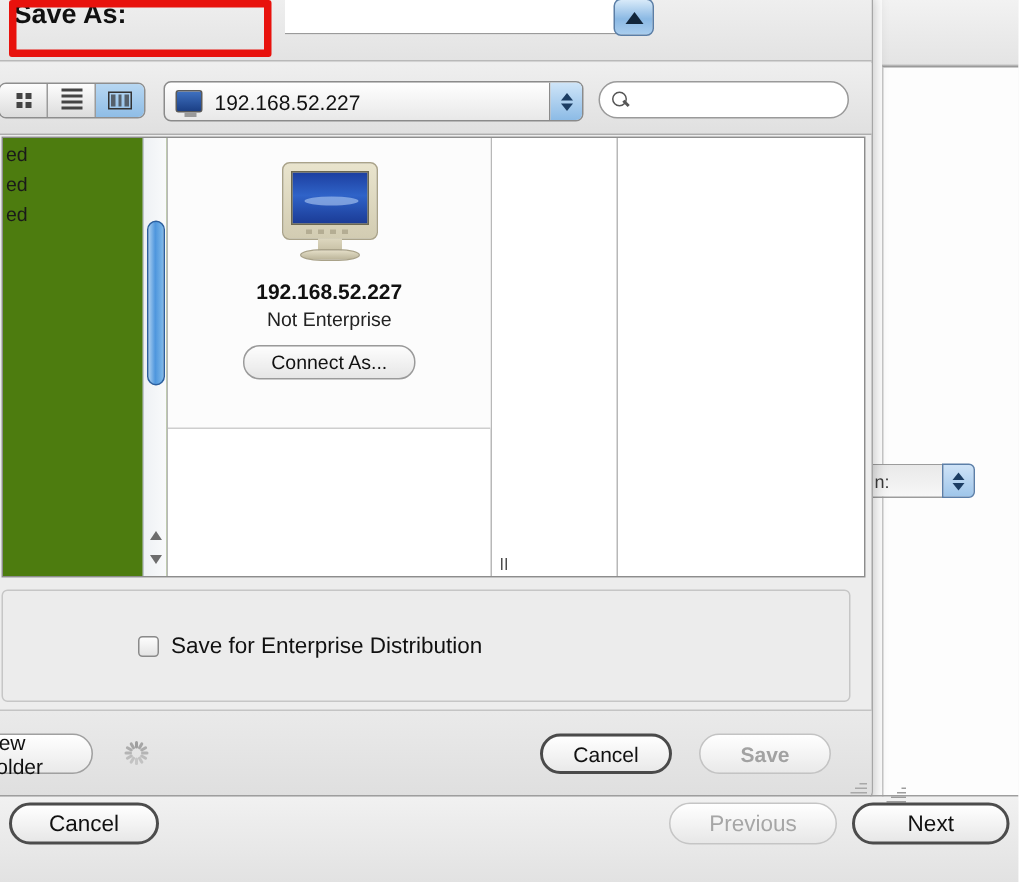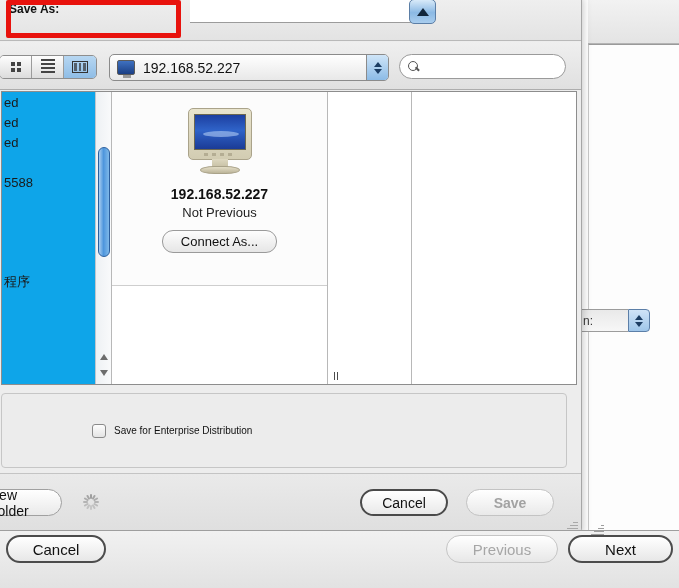--- a/index.html
+++ b/index.html
@@ -100,21 +100,21 @@
     background: linear-gradient(to bottom, #f0f0f0, #e3e3e3);
     border-bottom: 1px solid #b9b9b9;
   }
   #saveas-label-group {
     position: absolute;
     left: 14px; top: 2px;
     display: flex; align-items: center;
     height: 24px;
   }
   #saveas-label {
-    font-size: 12px;
+    font-size: 18px;
     font-weight: bold;
     color: #111;
     margin-right: 10px;
   }
   #saveas-input {
     width: 100px;
     height: 20px;
     border: none;
     background: #fbfbf8;
     font-family: "Liberation Sans", sans-serif;
@@ -293,21 +293,21 @@
     display: flex;
     overflow: hidden;
   }
   .col {
     height: 100%;
     position: relative;
     border-right: 1px solid #b8b8b8;
   }
   #col-sidebar {
     width: 110px;
-    background: #0ea5e9;
+    background: #4d7c0f;
   }
   .sidebar-item {
     height: 20px;
     display: flex; align-items: center;
     padding-left: 2px;
     font-size: 13px;
     color: #1a1a1a;
     white-space: nowrap;
     overflow: hidden;
   }
@@ -468,21 +468,21 @@
     margin-left: 90px;
   }
   #enterprise-checkbox {
     width: 14px; height: 14px;
     border: 1px solid #8a8a8a;
     border-radius: 3px;
     background: linear-gradient(to bottom, #fdfdfd, #e4e4e4);
   }
   #enterprise-label {
     margin-left: 8px;
-    font-size: 10px;
+    font-size: 15px;
     color: #111;
   }
 
   
   #sheet-footer {
     position: absolute;
     left: 0; top: 478px;
     width: 588px; height: 62px;
     background: linear-gradient(to bottom, #eaeaea, #dedede);
     border-top: 1px solid #c4c4c4;
@@ -635,26 +635,24 @@
     <input id="search-input" type="text" placeholder="" style="">
   </div>
 
   <div id="browser-area">
 
     <div class="col" id="col-sidebar">
       <div class="sidebar-item">ed</div>
       <div class="sidebar-item">ed</div>
       <div class="sidebar-item">ed</div>
       <div class="sidebar-item"></div>
-      <div class="sidebar-item">5588</div>
       <div class="sidebar-item"></div>
       <div class="sidebar-item"></div>
       <div class="sidebar-item"></div>
       <div class="sidebar-item"></div>
-      <div class="sidebar-item">程序</div>
 
       <div id="sidebar-scrollbar">
         <div id="sidebar-thumb"></div>
         <div class="sb-arrow sb-up">
           <span class="tri-sm-up"></span>
         </div>
         <div class="sb-arrow sb-down">
           <span class="tri-sm-down"></span>
         </div>
       </div>
@@ -668,21 +666,21 @@
           <div id="monitor-vents">
               <i></i>
               <i></i>
               <i></i>
               <i></i>
             </div>
           <div id="monitor-neck"></div>
           <div id="monitor-base"></div>
         </div>
         <div id="preview-title">192.168.52.227</div>
-        <div id="preview-status">Not Previous</div>
+        <div id="preview-status">Not Enterprise</div>
         <div id="connect-as-btn">Connect As...</div>
       </div>
       <div id="preview-blank"></div>
     </div>
 
     <div class="col" id="col-empty1">
       <div id="col-resize-handle">
         <i></i>
           <i></i>
       </div>

